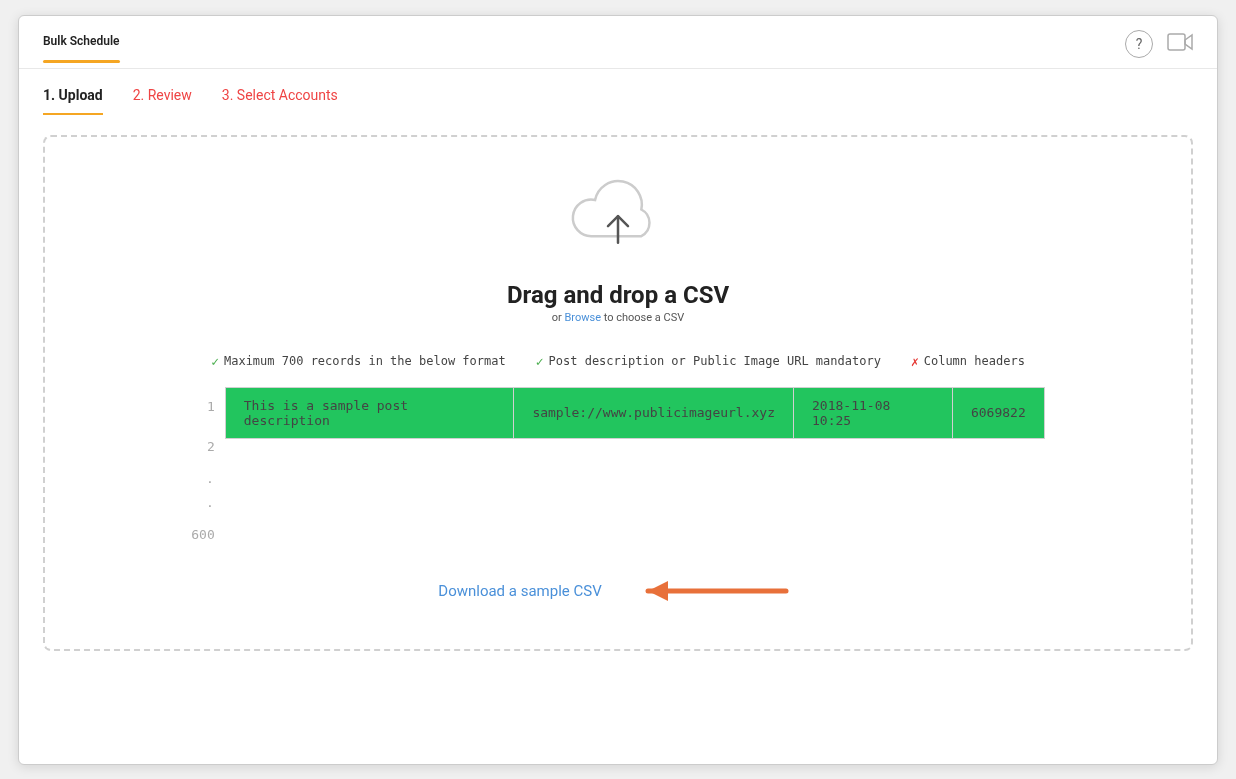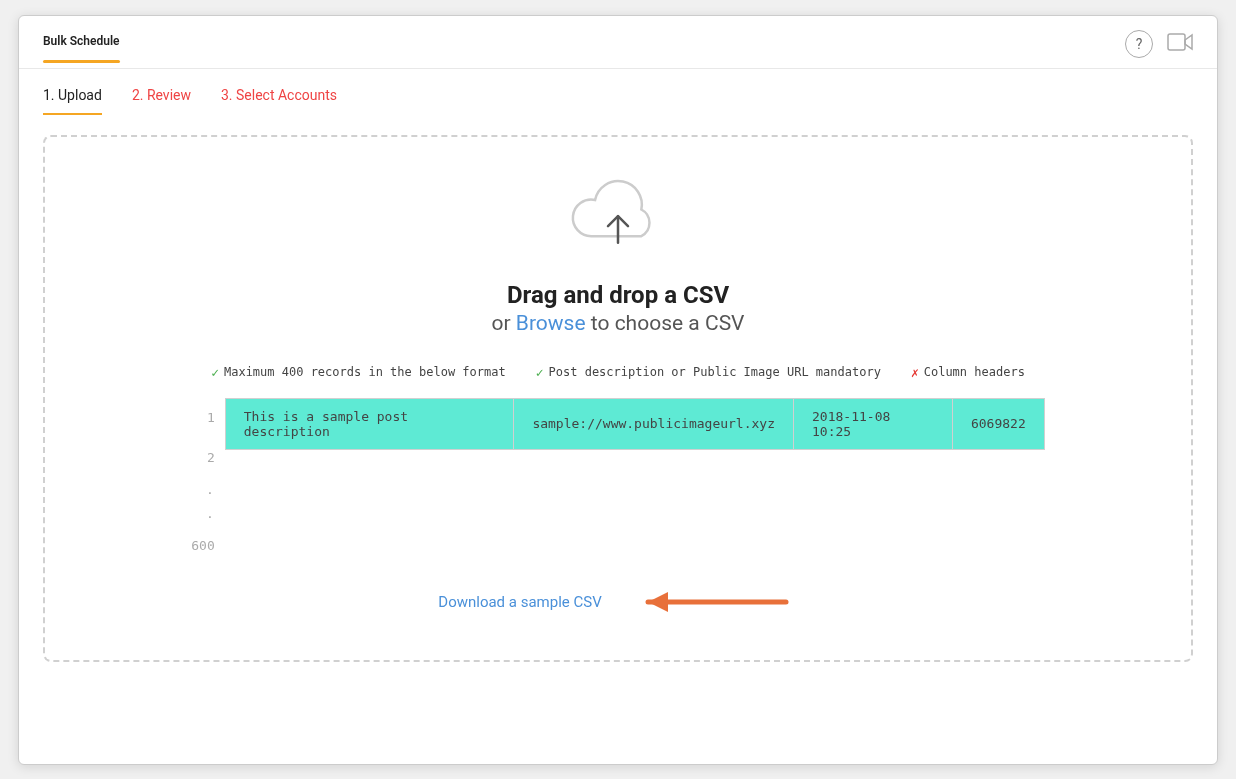--- a/index.html
+++ b/index.html
@@ -73,21 +73,21 @@
     }
     .tab {
       font-size: 14px;
       color: #ef4444;
       padding-bottom: 10px;
       cursor: pointer;
       border-bottom: 2px solid transparent;
     }
     .tab.active {
       color: #222;
-      font-weight: 400;
+      font-weight: 700;
       border-bottom: 2px solid #f5a623;
     }
     .main {
       padding: 20px 24px 30px 24px;
     }
     .upload-area {
       border: 2px dashed #d0d0d0;
       border-radius: 8px;
       padding: 40px 30px 40px 30px;
       display: flex;
@@ -101,21 +101,21 @@
       width: 100px;
       height: 80px;
     }
     .drag-title {
       font-size: 24px;
       font-weight: 700;
       color: #222;
       margin-bottom: 2px;
     }
     .drag-subtitle {
-      font-size: 21px;
+      font-size: 11px;
       color: #555;
       margin-bottom: 30px;
     }
     .drag-subtitle a {
       color: #4a90d9;
       text-decoration: none;
     }
     .hints {
       display: flex;
       gap: 30px;
@@ -142,21 +142,21 @@
       border-collapse: collapse;
       width: 820px;
       margin-bottom: 10px;
     }
     .sample-table td {
       border: 1px solid #d0d0d0;
       padding: 10px 18px;
       font-size: 13px;
       font-family: monospace;
       color: #444;
-      background: #5eead4;
+      background: #22c55e;
     }
     .table-wrap {
       display: flex;
       align-items: flex-start;
       gap: 0;
     }
     .row-numbers {
       display: flex;
       flex-direction: column;
       padding-top: 0;
@@ -253,21 +253,21 @@
 
       <div class="drag-subtitle">
         <span>or </span>
         <a href="#">Browse</a>
         <span> to choose a CSV</span>
       </div>
 
       <div class="hints">
         <div class="hint">
           <span class="hint-check">✓</span>
-          <span>Maximum 400 records in the below format</span>
+          <span>Maximum 700 records in the below format</span>
         </div>
         <div class="hint">
           <span class="hint-check">✓</span>
           <span>Post description or Public Image URL mandatory</span>
         </div>
         <div class="hint">
           <span class="hint-x">✗</span>
           <span>Column headers</span>
         </div>
       </div>

